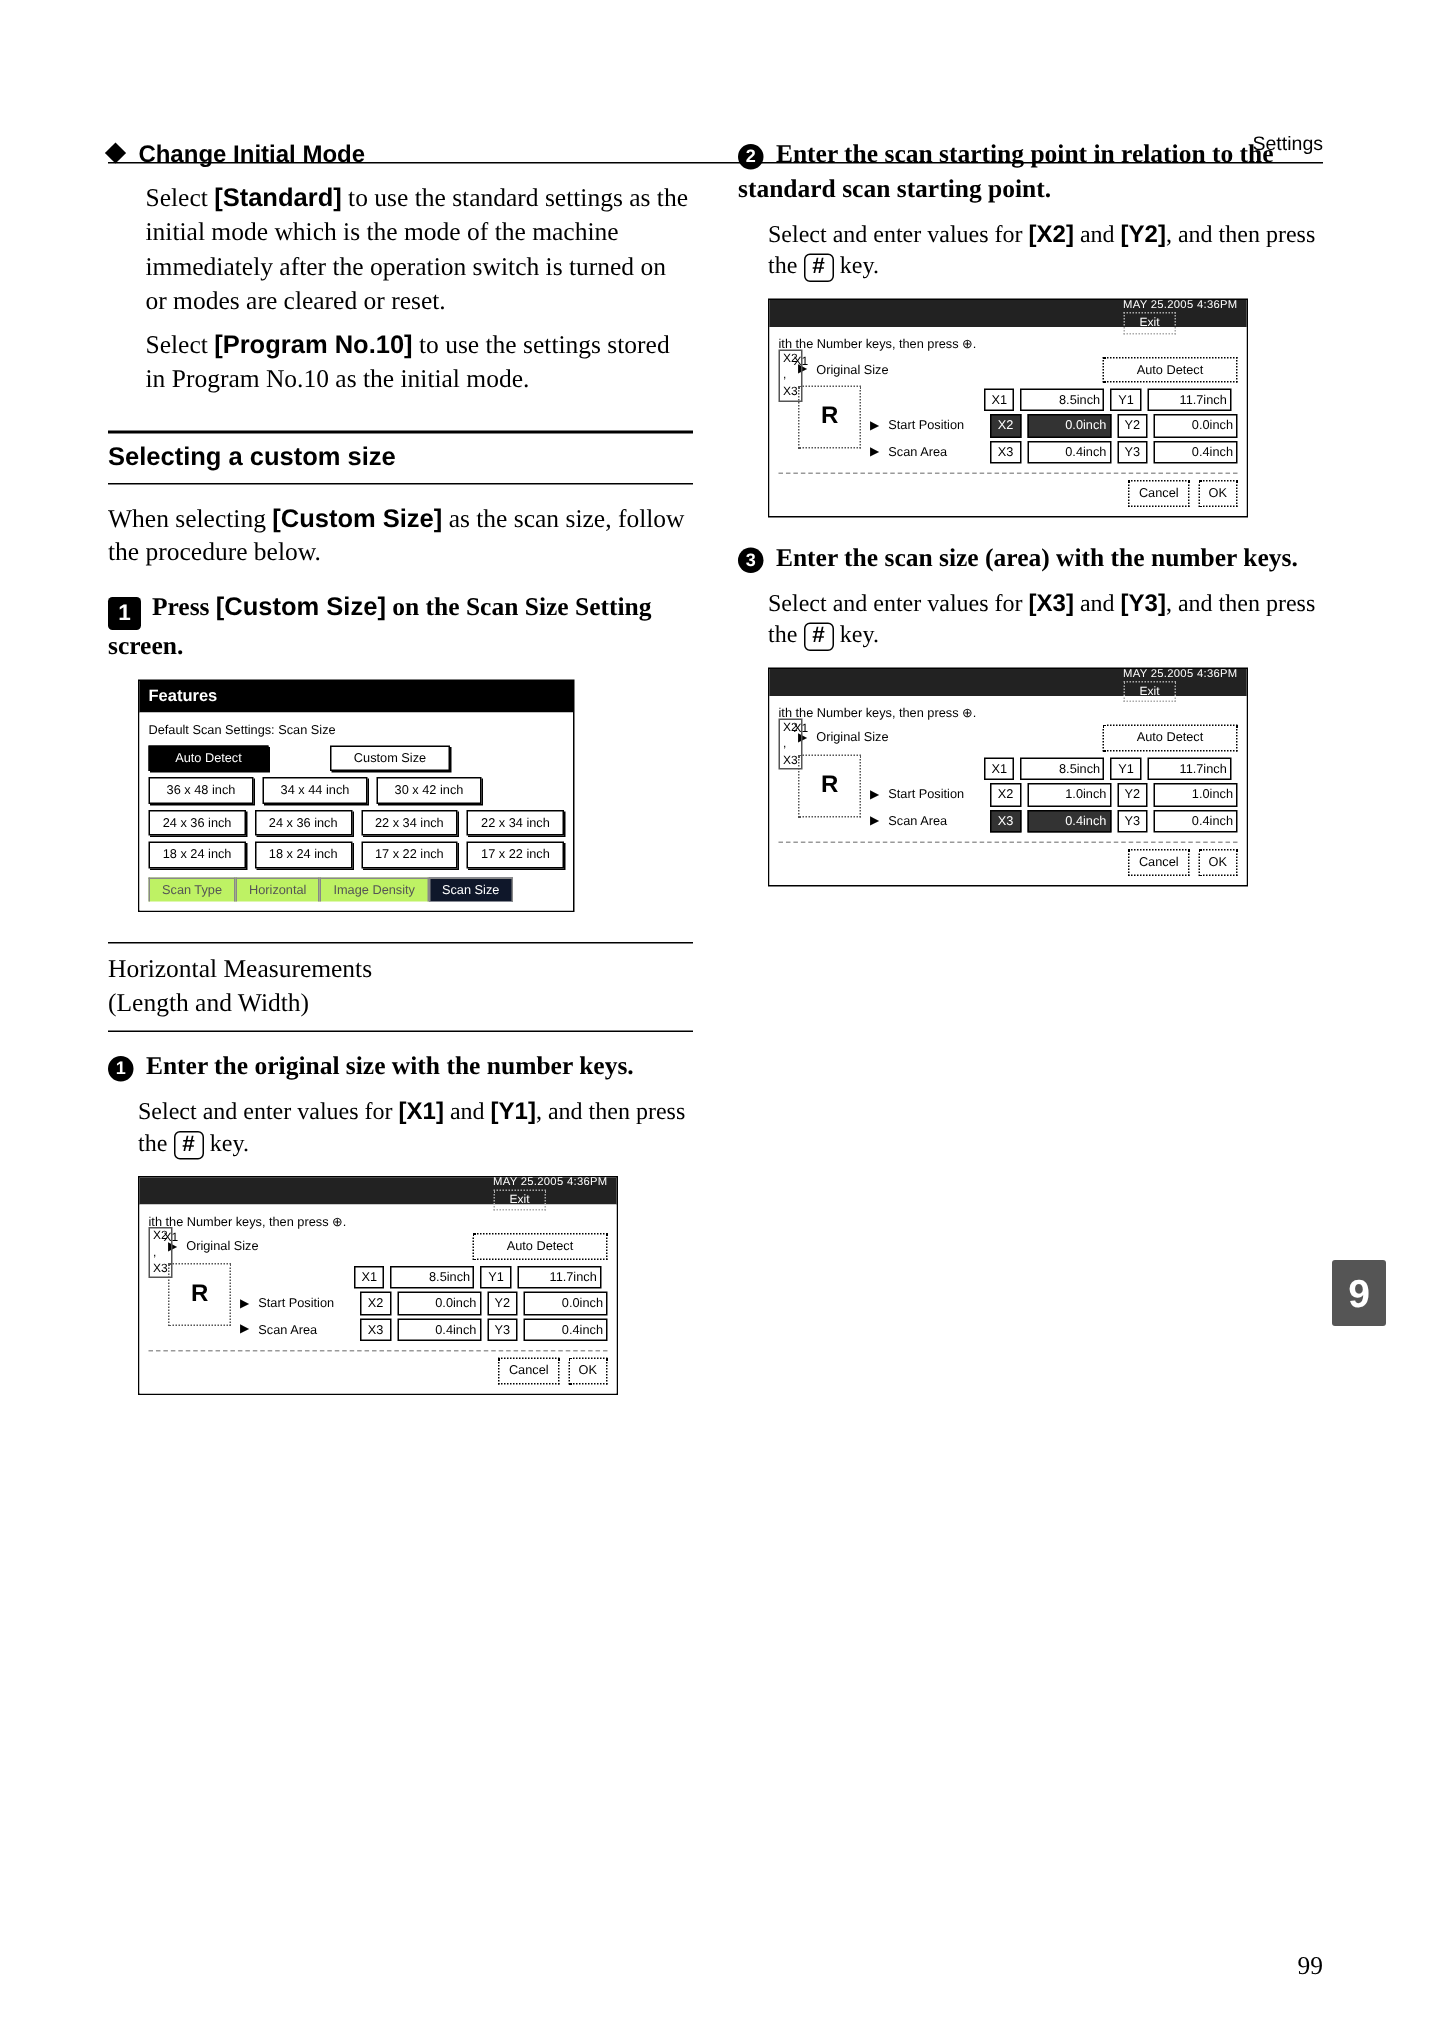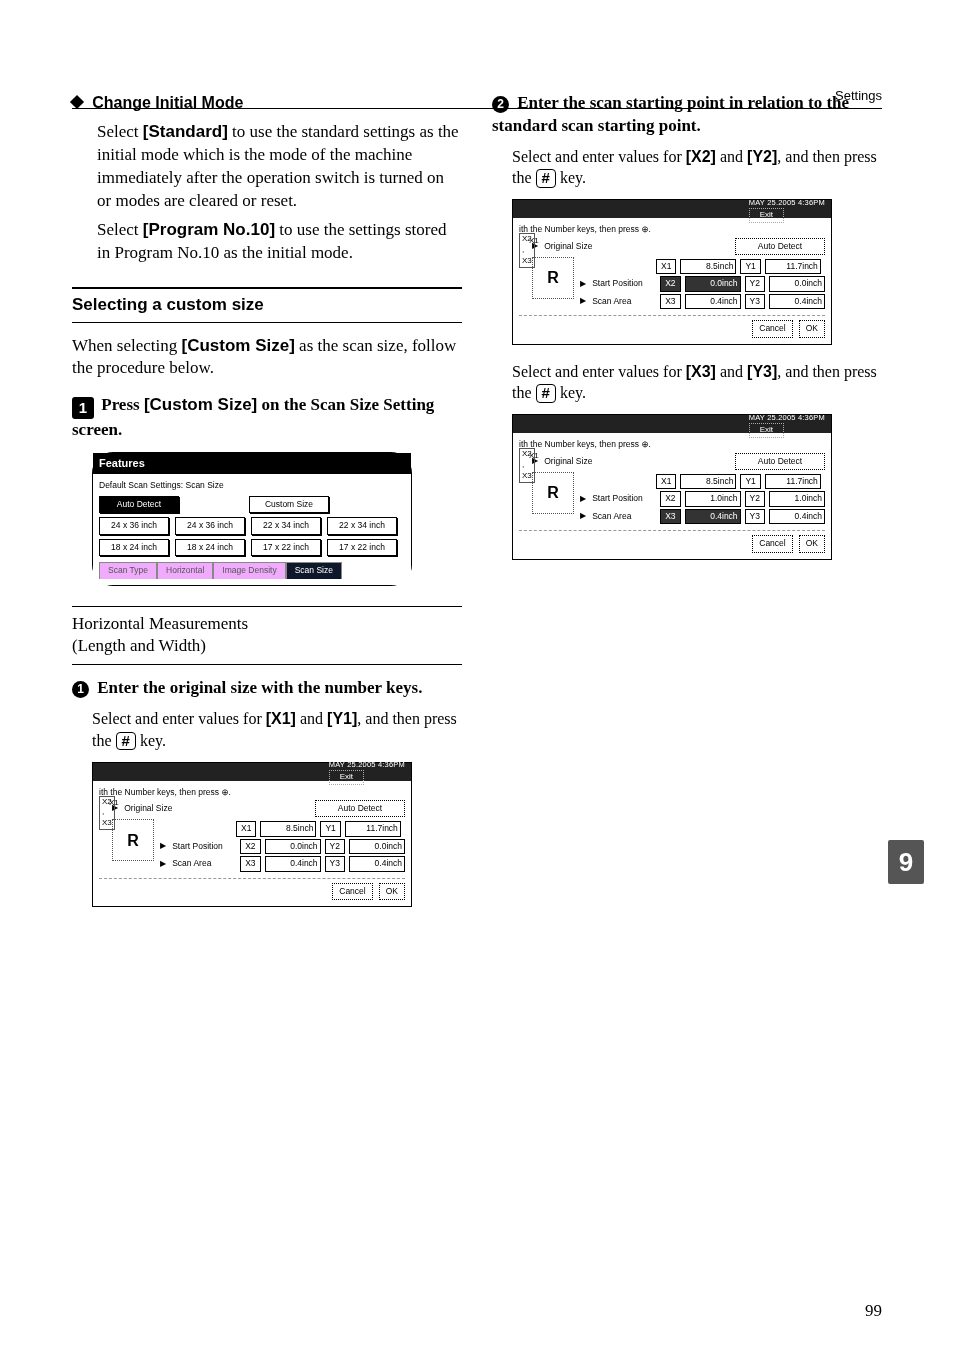--- a/index.html
+++ b/index.html
@@ -171,21 +171,21 @@
   .btn.dotted { border-style: dotted; }
   .row { display: flex; gap: 6px; margin: 4px 0; }
   .tabbar { display: flex; gap: 0; margin-top: 6px; }
   .tab {
     display: inline-block;
     padding: 2px 8px;
     font-size: 8.5px;
     border-top: 1px solid #888;
     border-left: 1px solid #888;
     border-right: 1px solid #888;
-    background: #f0abfc;
+    background: #bef264;
     color: #555;
   }
   .tab.active { background: #0f172a; color: #fff; }
   .small-label { font-size: 8.5px; }
   .mini-cell {
     display: inline-block;
     border: 1px solid #000;
     padding: 1px 4px;
     font-size: 8.5px;
     background: #fff;
@@ -279,29 +279,34 @@
       </p>
 
       <p style="margin-top:14px;">
         <span class="step-badge">1</span>
         <span class="step-text">
           <span>Press </span><span class="bold-sans">[Custom Size]</span><span> on the Scan Size Setting screen.</span>
         </span>
       </p>
 
       <div class="shot" style="margin-left:20px;">
-        <div class="frame" style="width:320px;border-radius:21px;">
+        <div class="frame" style="width:291px;">
           <div style="background:#000;color:#fff;padding:3px 6px;font-size:11px;font-weight:bold;">Features</div>
           <div class="body">
             <div class="small-label">Default Scan Settings: Scan Size</div>
             <div class="row">
               <span class="btn solid shadow3d" style="width:80px;">Auto Detect</span>
               <span style="flex:1"></span>
               <span class="btn shadow3d" style="width:80px;">Custom Size</span>
               <span style="width:70px;"></span>
+            </div>
+            <div class="row">
+              <span class="btn shadow3d" style="width:70px;">36 x 48  inch</span>
+              <span class="btn shadow3d" style="width:70px;">34 x 44  inch</span>
+              <span class="btn shadow3d" style="width:70px;">30 x 42  inch</span>
             </div>
             <div class="row">
               <span class="btn shadow3d" style="width:70px;">24 x 36  inch</span>
               <span class="btn shadow3d" style="width:70px;">24 x 36  inch</span>
               <span class="btn shadow3d" style="width:70px;">22 x 34  inch</span>
               <span class="btn shadow3d" style="width:70px;">22 x 34  inch</span>
             </div>
             <div class="row">
               <span class="btn shadow3d" style="width:70px;">18 x 24  inch</span>
               <span class="btn shadow3d" style="width:70px;">18 x 24  inch</span>
@@ -457,20 +462,24 @@
               </div>
             </div>
             <div class="footer-btns">
               <span class="btn dotted">Cancel</span>
               <span class="btn dotted">OK</span>
             </div>
           </div>
         </div>
       </div>
 
+      <p style="margin-top:14px;">
+        <span class="sub-bullet">3</span>
+        <span class="sub-text">Enter the scan size (area) with the number keys.</span>
+      </p>
       <div class="sub-block">
         <span>Select and enter values for </span><span class="bold-sans">[X3]</span><span> and </span><span class="bold-sans">[Y3]</span><span>, and then press the </span><span class="hash-key">#</span><span> key.</span>
       </div>
 
       <div class="shot" style="margin-left:20px;">
         <div class="frame" style="width:320px;">
           <div class="titlebar">
             <span></span>
             <span>
               <span class="clock">MAY   25.2005  4:36PM</span><br>

